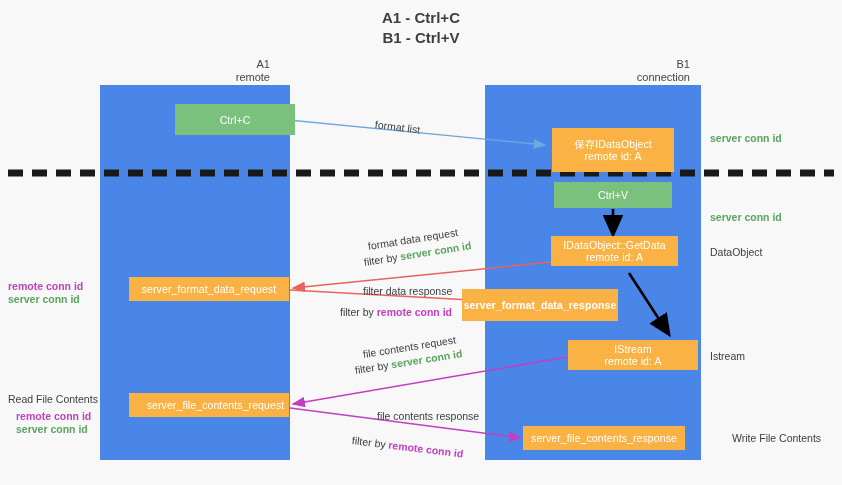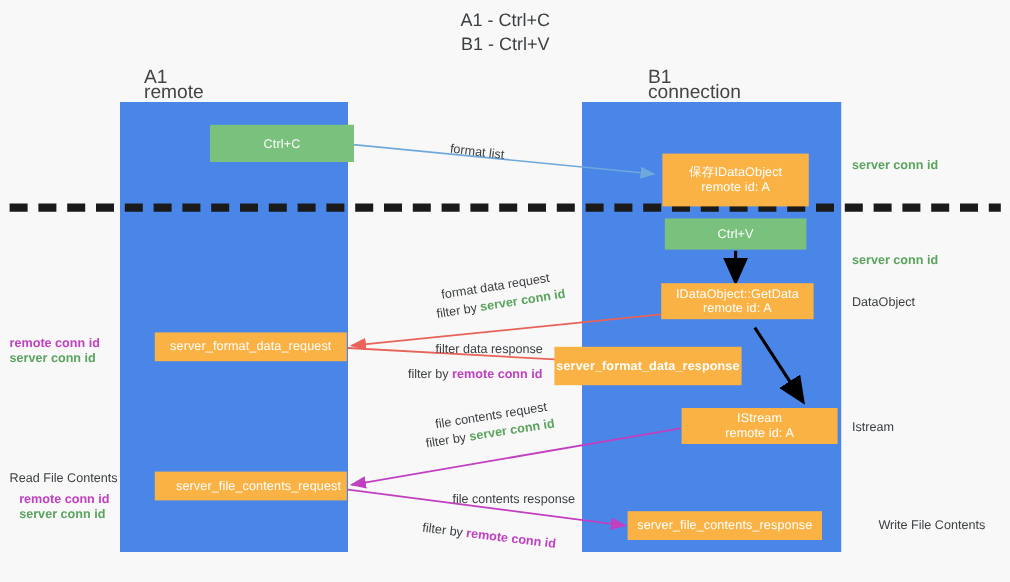--- a/index.html
+++ b/index.html
@@ -9,26 +9,26 @@
     font-family:"Liberation Sans","DejaVu Sans",sans-serif;
     overflow:hidden;
     position:relative;
   }
   #stage{position:absolute;left:0;top:0;width:842px;height:485px;}
   .abs{position:absolute;}
 
   
   .title{
     left:0;top:8px;width:842px;text-align:center;
-    font-size:15px;color:#3c4043;line-height:20px;
+    font-size:15px;color:#3c4043;line-height:20px;font-weight:bold;
   }
 
   
   .colhead{
-    font-size:16px;color:#444;text-align:left;line-height:13px;
+    font-size:11px;color:#444;text-align:right;line-height:13px;
   }
 
   
   .lane{background:#4a86e8;}
 
   
   .box{
     box-sizing:border-box;
     display:flex;align-items:center;justify-content:center;
     flex-direction:column;

